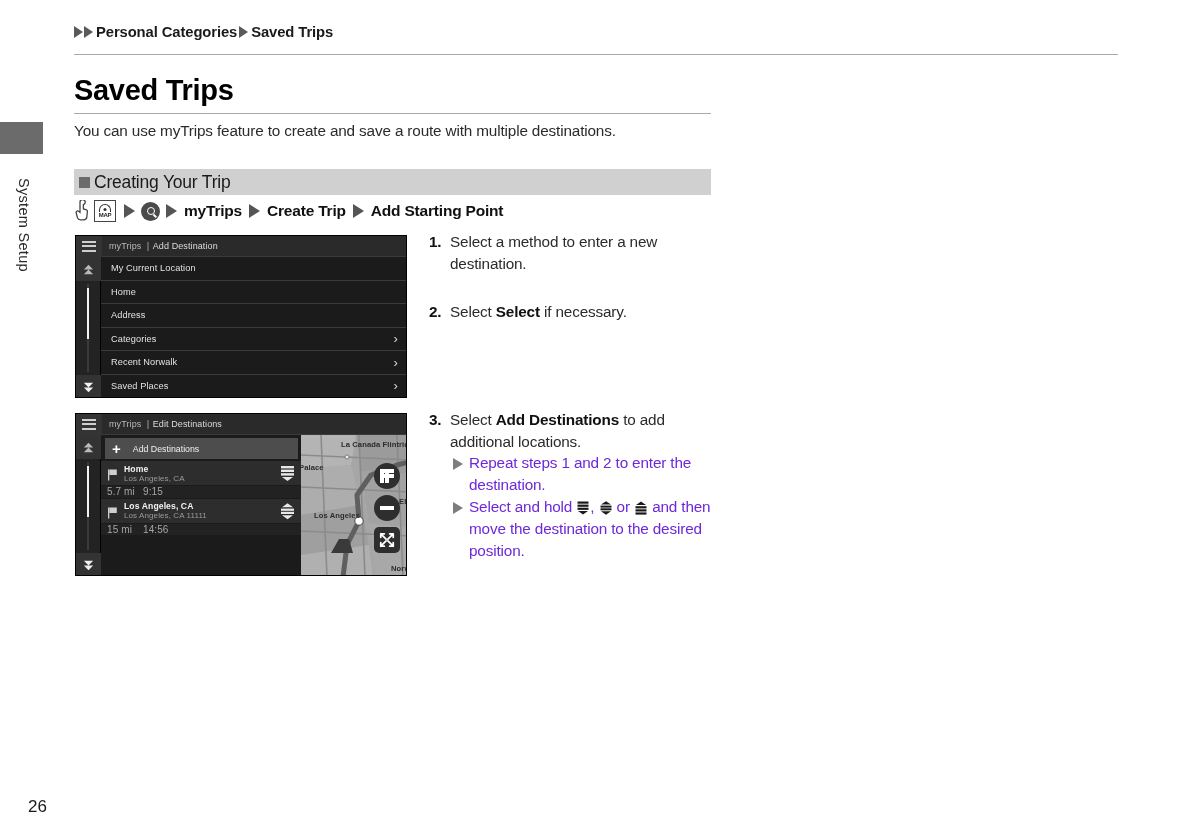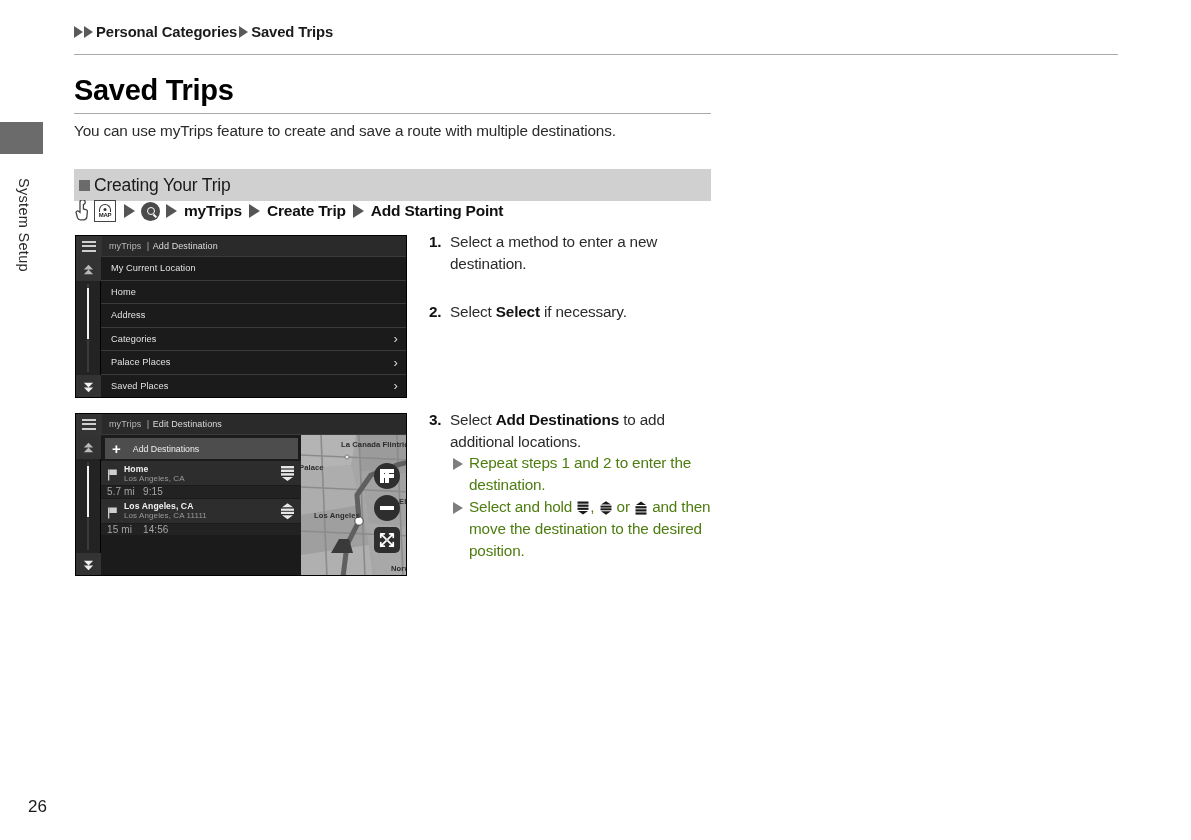--- a/index.html
+++ b/index.html
@@ -99,21 +99,21 @@
     color: #2b2b2b;
     letter-spacing: -0.15px;
   }
 
   
   .section-bar {
     position: absolute;
     left: 74px;
     top: 169px;
     width: 637px;
-    height: 32px;
+    height: 26px;
     background: #d0d0d0;
     display: flex;
     align-items: center;
     padding-left: 5px;
   }
   .sec-square {
     width: 11px;
     height: 11px;
     background: #6b6b6b;
     margin-right: 4px;
@@ -419,21 +419,21 @@
     width: 14px; height: 14px; flex: none;
     margin-right: 5px; margin-top: 3.5px;
   }
   .xref b { font-weight: bold; color: #111; }
 
   .sub-bullet {
     display: flex;
     margin-left: 24px;
     font-size: 15.3px;
     line-height: 22px;
-    color: #4d7c0f;
+    color: #6d28d9;
     letter-spacing: -0.15px;
   }
   .sb-tri {
     width: 0; height: 0;
     border-left: 10px solid #7d7d7d;
     border-top: 6.5px solid transparent;
     border-bottom: 6.5px solid transparent;
     margin-right: 6px;
     margin-top: 6px;
     flex: none;
@@ -543,21 +543,21 @@
       </div>
       <div class="list-row">
         <span>Address</span>
         <span class="row-chevron"></span>
       </div>
       <div class="list-row">
         <span>Categories</span>
         <span class="row-chevron">›</span>
       </div>
       <div class="list-row">
-        <span>Palace Places</span>
+        <span>Recent Norwalk</span>
         <span class="row-chevron">›</span>
       </div>
       <div class="list-row">
         <span>Saved Places</span>
         <span class="row-chevron">›</span>
       </div>
     </div>
   </div>
 </div>
 

